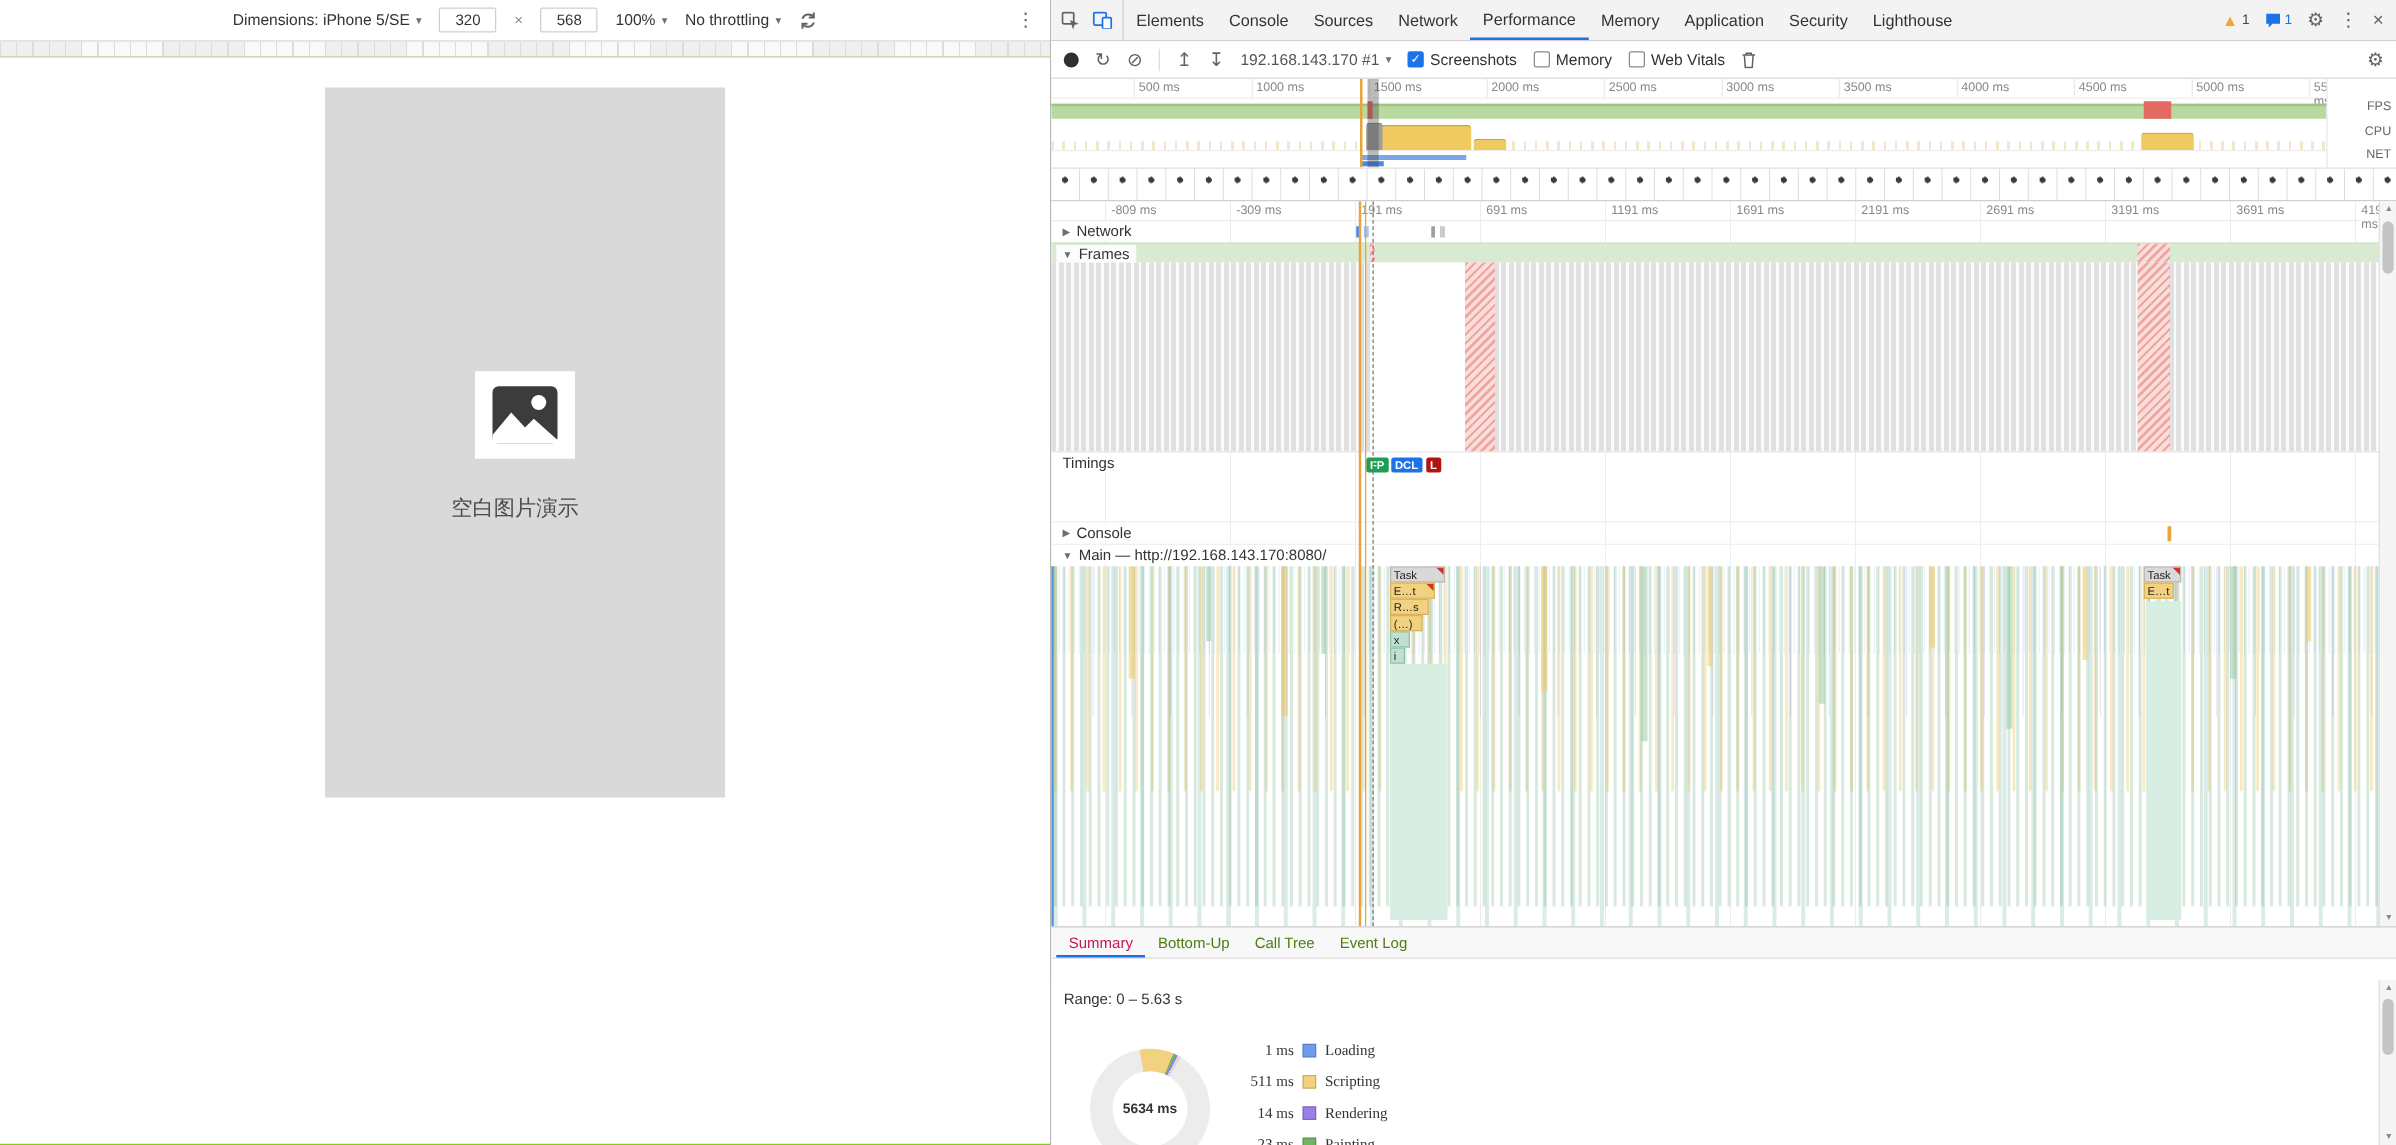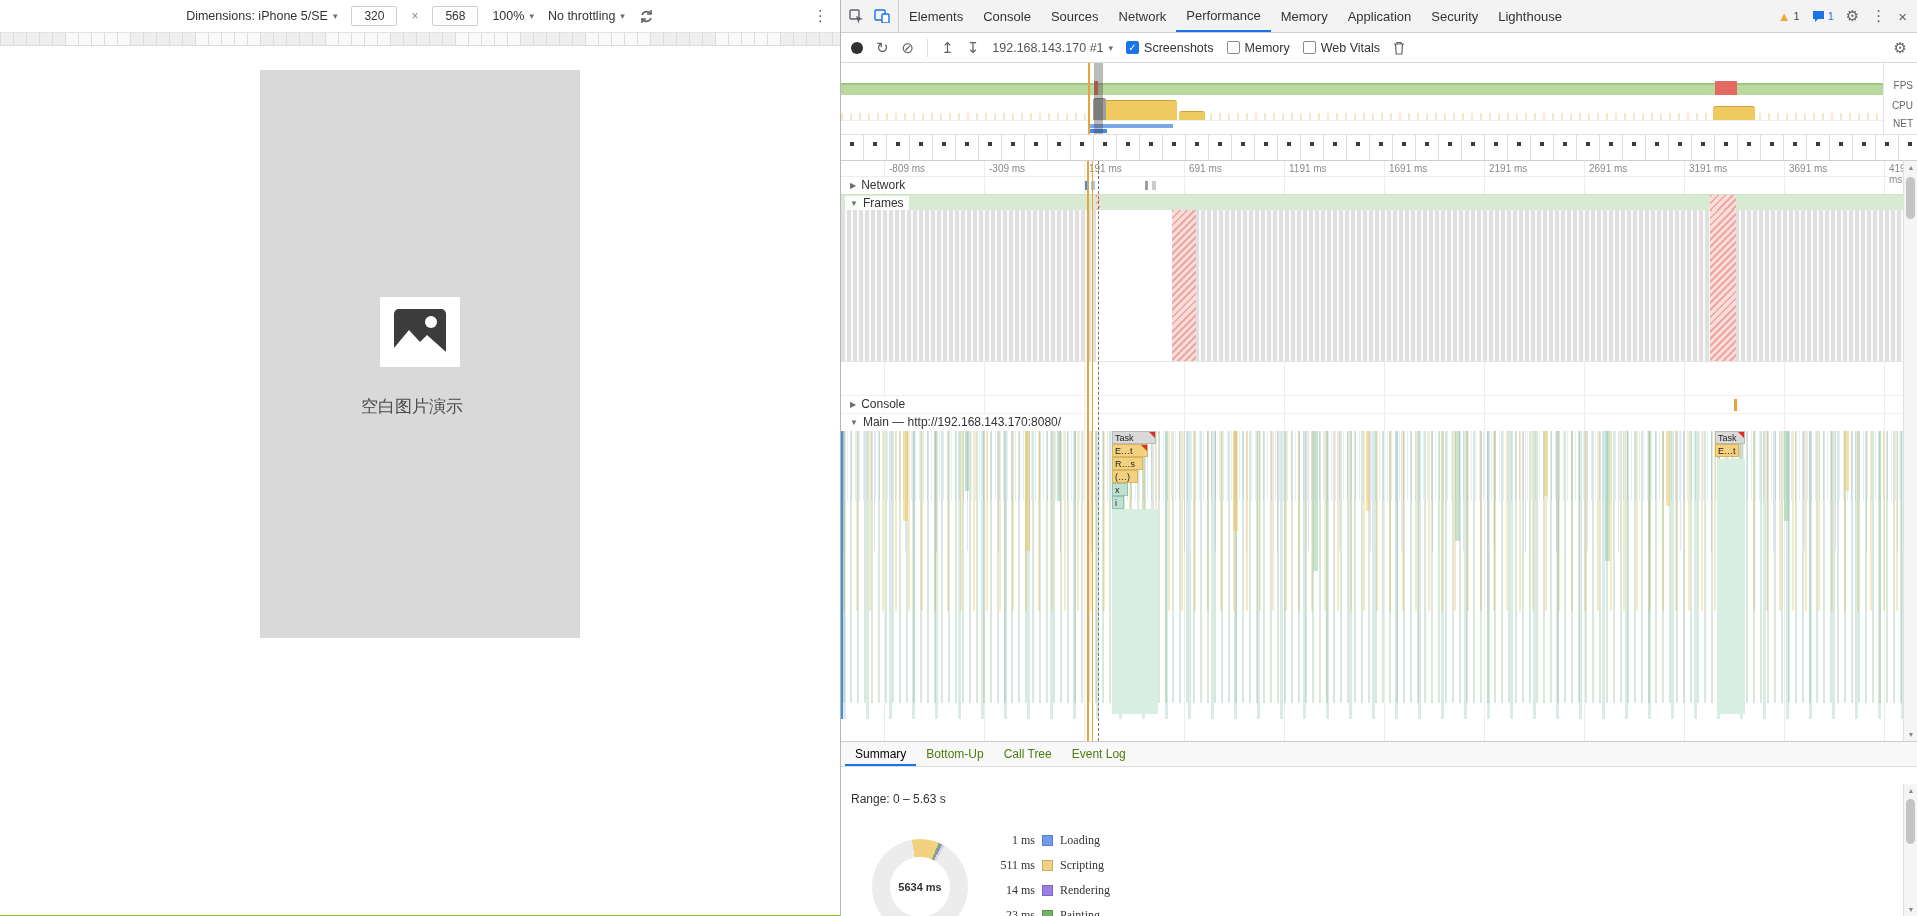--- a/index.html
+++ b/index.html
@@ -56,21 +56,21 @@
   .ov-fps .band { position:absolute; left:0; right:0; bottom:2px; height:12px; background:#b9d9a0; border-top:2px solid #9cc77e; }
   .ov-fps .red { position:absolute; bottom:2px; height:14px; background:#e46962; }
   .ov-cpu { position:absolute; left:0; top:34px; right:0; height:23px;
     background:repeating-linear-gradient(90deg,rgba(226,188,92,.35) 0 2px,transparent 2px 9px) bottom/100% 7px no-repeat; }
   .hump { position:absolute; bottom:0; background:#eeca60; border-top:1px solid #c9a23e; border-radius:3px 3px 0 0; }
   .hump.gray { background:#9e9e9e; border-top-color:#7d7d7d; }
   .ov-net { position:absolute; left:0; top:57px; right:0; height:15px; border-top:1px solid #eee; }
   .ov-net .seg { position:absolute; top:3px; height:4px; background:#7aa7e8; }
   .ov-marker-orange { position:absolute; top:0; bottom:0; width:2px; background:#e8a33d; }
   .ov-darkband { position:absolute; top:0; bottom:0; background:rgba(60,60,60,.35); }
-  .ov-labels { width:34px; border-left:1px solid #e6e6e6; font-size:10px; color:#666; text-align:right; padding:16px 4px 0 0; display:flex; flex-direction:column; }
+  .ov-labels { width:56px; border-left:1px solid #e6e6e6; font-size:10px; color:#666; text-align:right; padding:16px 4px 0 0; display:flex; flex-direction:column; }
   .ov-labels span { height:18px; line-height:14px; }
   .ov-labels span:nth-child(2) { height:23px; line-height:20px; }
 
   
   .filmstrip { height:26px; border-bottom:1px solid #cfcfcf; background:
       radial-gradient(circle 2.5px at 11px 9px, #3c3c3c 97%, transparent 100%),
       repeating-linear-gradient(90deg, transparent 0 22px, #ddd 22px 23px);
     background-size:23px 26px, 23px 26px; background-repeat:repeat-x; }
 
   
@@ -116,21 +116,21 @@
   .mk-dashed { position:absolute; top:0; height:580px; width:0; border-left:1px dashed #777; z-index:4; }
 
   .vscroll { position:absolute; right:0; top:0; bottom:0; width:14px; background:#f5f5f5; border-left:1px solid #e0e0e0; z-index:6; }
   .vscroll .arr { position:absolute; left:0; width:14px; height:13px; text-align:center; font-size:7px; color:#888; line-height:13px; }
   .vscroll .arr.up { top:0; } .vscroll .arr.dn { bottom:0; }
   .vscroll .thumb { position:absolute; left:2px; width:9px; background:#c4c4c4; border-radius:5px; }
 
   
   .dt-bottomtabs { height:26px; background:#f8f8f8; border-top:1px solid #ccc; border-bottom:1px solid #ddd; display:flex; align-items:stretch; padding-left:4px; }
   .btab { display:flex; align-items:center; padding:0 10px; font-size:12px; color:#4d7c0f; }
-  .btab.active { color:#000000; box-shadow:inset 0 -2px 0 #1a73e8; }
+  .btab.active { color:#be185d; box-shadow:inset 0 -2px 0 #1a73e8; }
   .dt-summary { flex:1; position:relative; background:#fff;margin-top:17px; }
   .range-text { position:absolute; left:10px; top:8px; font-size:12px; color:#333; }
   .donut { position:absolute; left:31px; top:55px; width:96px; height:96px; border-radius:50%;
     background:conic-gradient(from 350deg, #f2d181 0deg 33deg, #74b266 33deg 35.5deg, #9b7fe6 35.5deg 37deg, #6e9bf0 37deg 37.6deg, #d9d9d9 37.6deg 41deg, #ececec 41deg 360deg); }
   .donut-hole { position:absolute; left:18px; top:18px; width:60px; height:60px; border-radius:50%; background:#fff; display:flex; align-items:center; justify-content:center; font-size:11px; font-weight:bold; color:#333; }
   .legend { position:absolute; left:130px; top:44px; }
   .lrow { display:flex; align-items:center; height:25px; gap:7px;font-family:Liberation Serif, serif; }
   .ltime { width:64px; text-align:right; color:#333; }
   .lswatch { width:11px; height:11px; border:1px solid rgba(0,0,0,.18); }
   .sw0 { background:#6e9bf0; } .sw1 { background:#f2d181; } .sw2 { background:#9b7fe6; } .sw3 { background:#71b363; }
@@ -255,20 +255,33 @@
         <svg width="12" height="14" viewBox="0 0 12 14">
             <path d="M1 3 h10 M4 3 V1.5 h4 V3 M2.5 3 l.7 10 h5.6 l.7-10" stroke="#5f6368" stroke-width="1.2" fill="none"></path>
           </svg>
       </span>
       <span class="tb-spacer"></span>
       <span class="glyph">⚙</span>
     </div>
 
     <div class="dt-overview">
       <div class="ov-graph">
+        <div class="ov-ruler">
+          <span style="left:70px">500 ms</span>
+          <span style="left:164px">1000 ms</span>
+          <span style="left:258px">1500 ms</span>
+          <span style="left:352px">2000 ms</span>
+          <span style="left:446px">2500 ms</span>
+          <span style="left:540px">3000 ms</span>
+          <span style="left:634px">3500 ms</span>
+          <span style="left:728px">4000 ms</span>
+          <span style="left:822px">4500 ms</span>
+          <span style="left:916px">5000 ms</span>
+          <span style="left:1010px">5500 ms</span>
+        </div>
         <div class="ov-fps">
           <div class="band"></div>
           <div class="red" style="left:874px;width:22px"></div>
           <div class="red" style="left:253px;width:4px"></div>
         </div>
         <div class="ov-cpu">
           <div class="hump" style="left:252px;width:84px;height:20px"></div>
           <div class="hump" style="left:338px;width:26px;height:9px"></div>
           <div class="hump gray" style="left:252px;width:13px;height:22px"></div>
           <div class="hump" style="left:872px;width:42px;height:14px"></div>
@@ -323,20 +336,28 @@
         <div class="hatch" style="left:869px;width:26px"></div>
         <div class="hatch" style="left:255px;width:4px"></div>
       </div>
 
       <div class="framescols">
         <div class="gap-white"></div>
         <div class="hatch" style="left:331px;width:24px"></div>
         <div class="hatch" style="left:869px;width:26px"></div>
       </div>
 
+      <div class="trow row-timings">
+        <span class="chip">
+            <span>Timings</span>
+          </span>
+        <span class="badge fp" style="left:252px">FP</span>
+        <span class="badge dcl" style="left:272px">DCL</span>
+        <span class="badge l" style="left:300px">L</span>
+      </div>
 
       <div class="emptyband"></div>
 
       <div class="trow row-console">
         <span class="chip">
             <span class="disc">▶</span>
             <span>Console</span>
           </span>
         <div class="console-tick"></div>
       </div>

